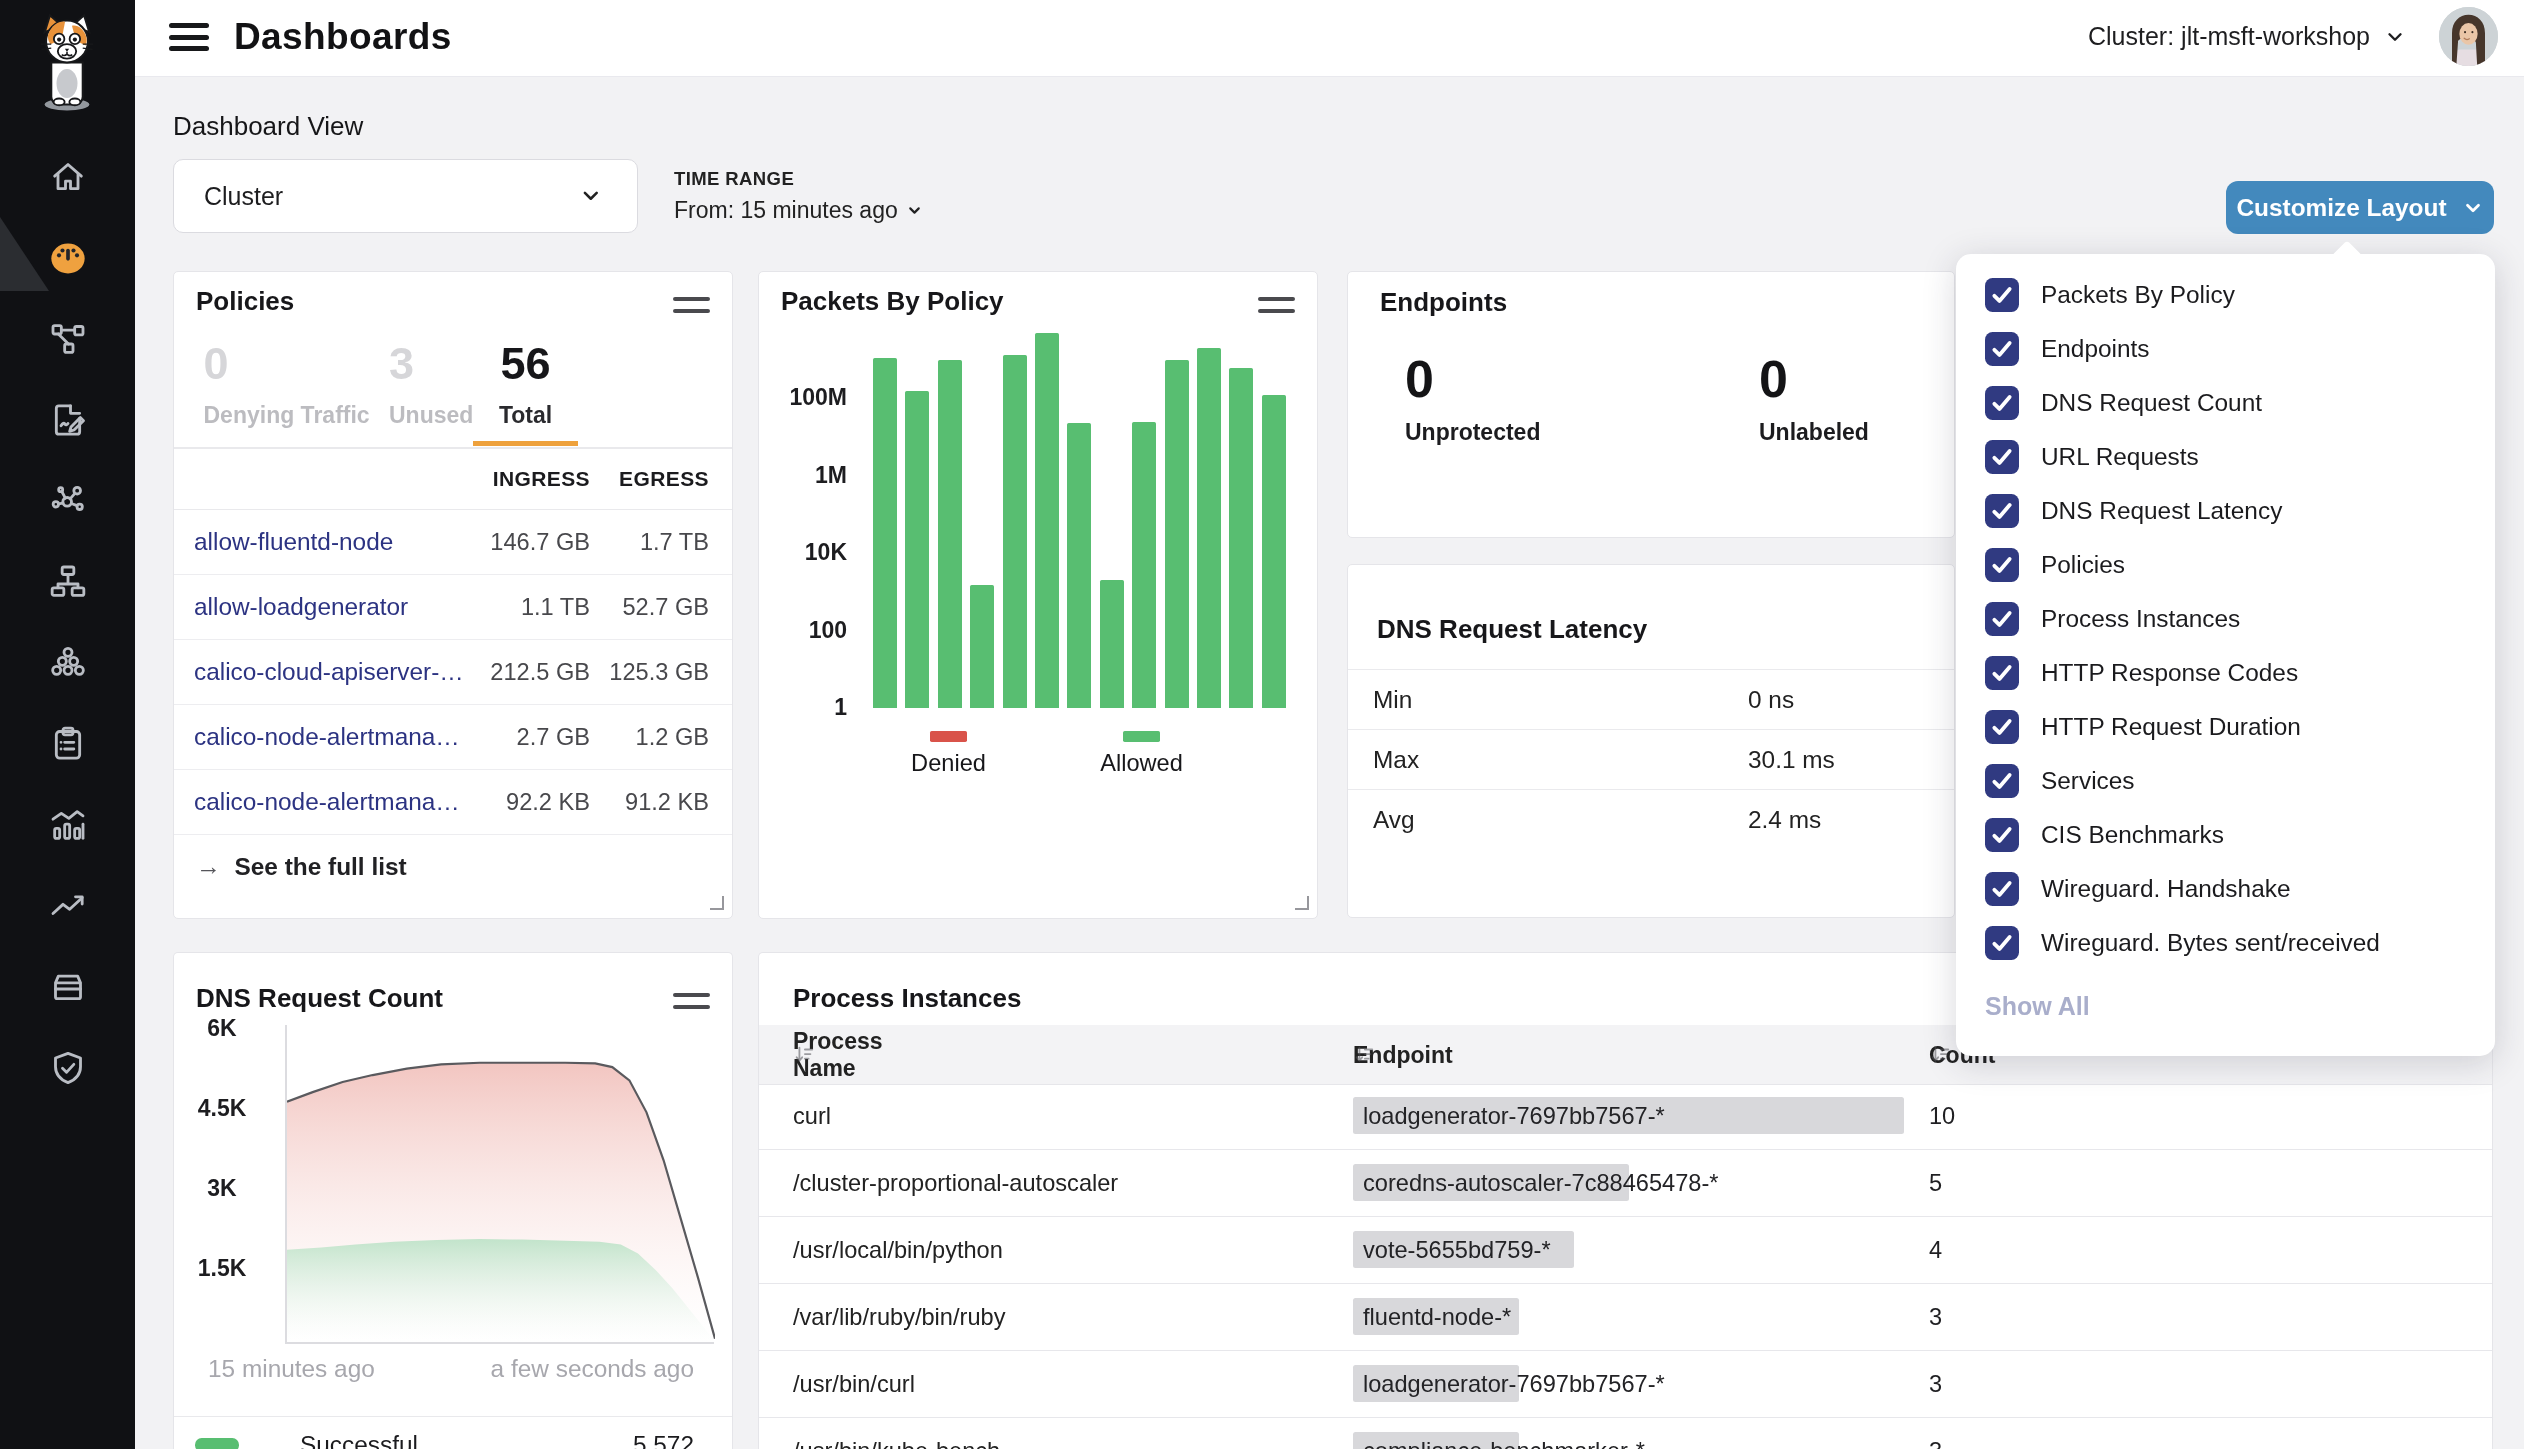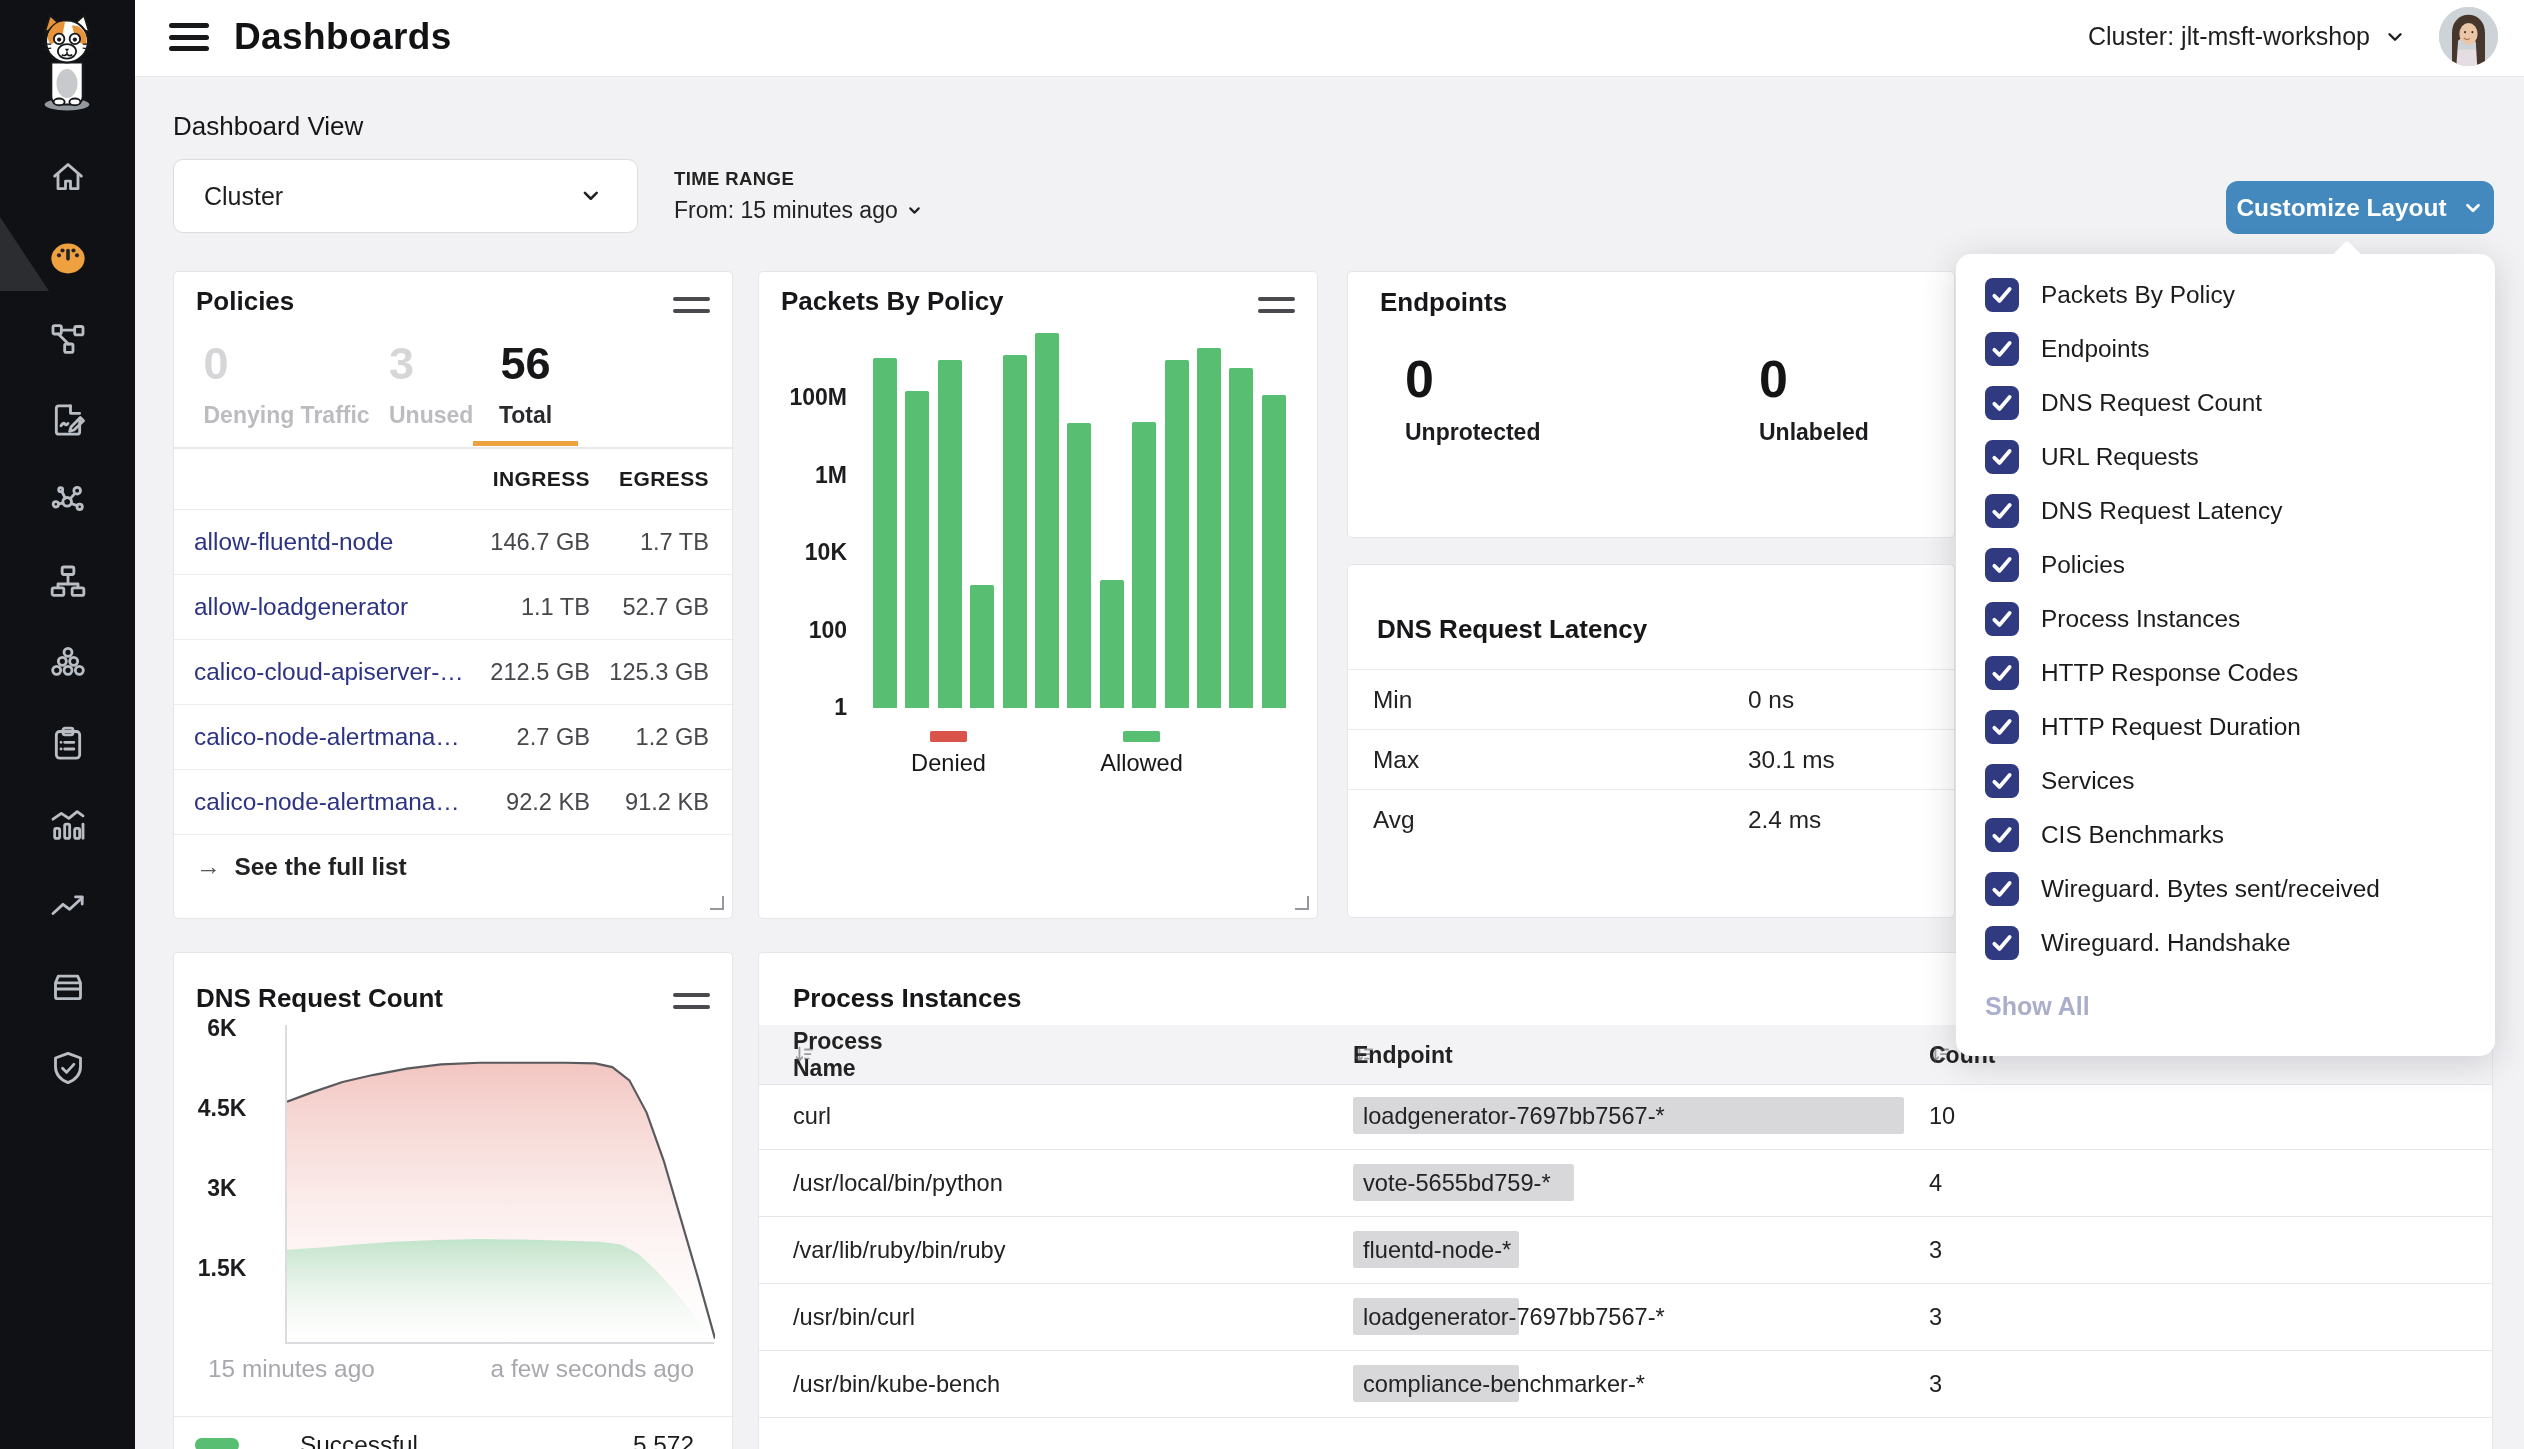--- a/index.html
+++ b/index.html
@@ -510,20 +510,26 @@
       </span>
     </div>
     <div id="proc-rows">
         <div class="proc-row">
      <span class="process">curl</span>
      <span class="chipbg" style="width:551px"></span>
      <span class="chiptext">loadgenerator-7697bb7567-*</span>
      <span class="pcount">10</span>
    </div>
         <div class="proc-row">
+     <span class="process">/cluster-proportional-autoscaler</span>
+     <span class="chipbg" style="width:276px"></span>
+     <span class="chiptext">coredns-autoscaler-7c88465478-*</span>
+     <span class="pcount">5</span>
+   </div>
+        <div class="proc-row">
      <span class="process">/usr/local/bin/python</span>
      <span class="chipbg" style="width:221px"></span>
      <span class="chiptext">vote-5655bd759-*</span>
      <span class="pcount">4</span>
    </div>
         <div class="proc-row">
      <span class="process">/var/lib/ruby/bin/ruby</span>
      <span class="chipbg" style="width:166px"></span>
      <span class="chiptext">fluentd-node-*</span>
      <span class="pcount">3</span>
@@ -620,26 +626,26 @@
   <rect width="40" height="40" rx="9" fill="#303a81"></rect>
   <path d="M11 21 17 27 29 13" stroke="#fff" stroke-width="4.5" fill="none" stroke-linecap="round" stroke-linejoin="round"></path>
           </svg>
           <span class="ml">CIS Benchmarks</span>
    </div>
         <div class="menu-item">
      <svg viewBox="0 0 40 40">
   <rect width="40" height="40" rx="9" fill="#303a81"></rect>
   <path d="M11 21 17 27 29 13" stroke="#fff" stroke-width="4.5" fill="none" stroke-linecap="round" stroke-linejoin="round"></path>
           </svg>
+          <span class="ml">Wireguard. Handshake</span>
+   </div>
+        <div class="menu-item">
+     <svg viewBox="0 0 40 40">
+  <rect width="40" height="40" rx="9" fill="#303a81"></rect>
+  <path d="M11 21 17 27 29 13" stroke="#fff" stroke-width="4.5" fill="none" stroke-linecap="round" stroke-linejoin="round"></path>
+          </svg>
           <span class="ml">Wireguard. Bytes sent/received</span>
-   </div>
-        <div class="menu-item">
-     <svg viewBox="0 0 40 40">
-  <rect width="40" height="40" rx="9" fill="#303a81"></rect>
-  <path d="M11 21 17 27 29 13" stroke="#fff" stroke-width="4.5" fill="none" stroke-linecap="round" stroke-linejoin="round"></path>
-          </svg>
-          <span class="ml">Wireguard. Handshake</span>
    </div>
       </div>
     <div class="show-all">Show All</div>
   </div>
 </main>
 
 
 </body></html>

